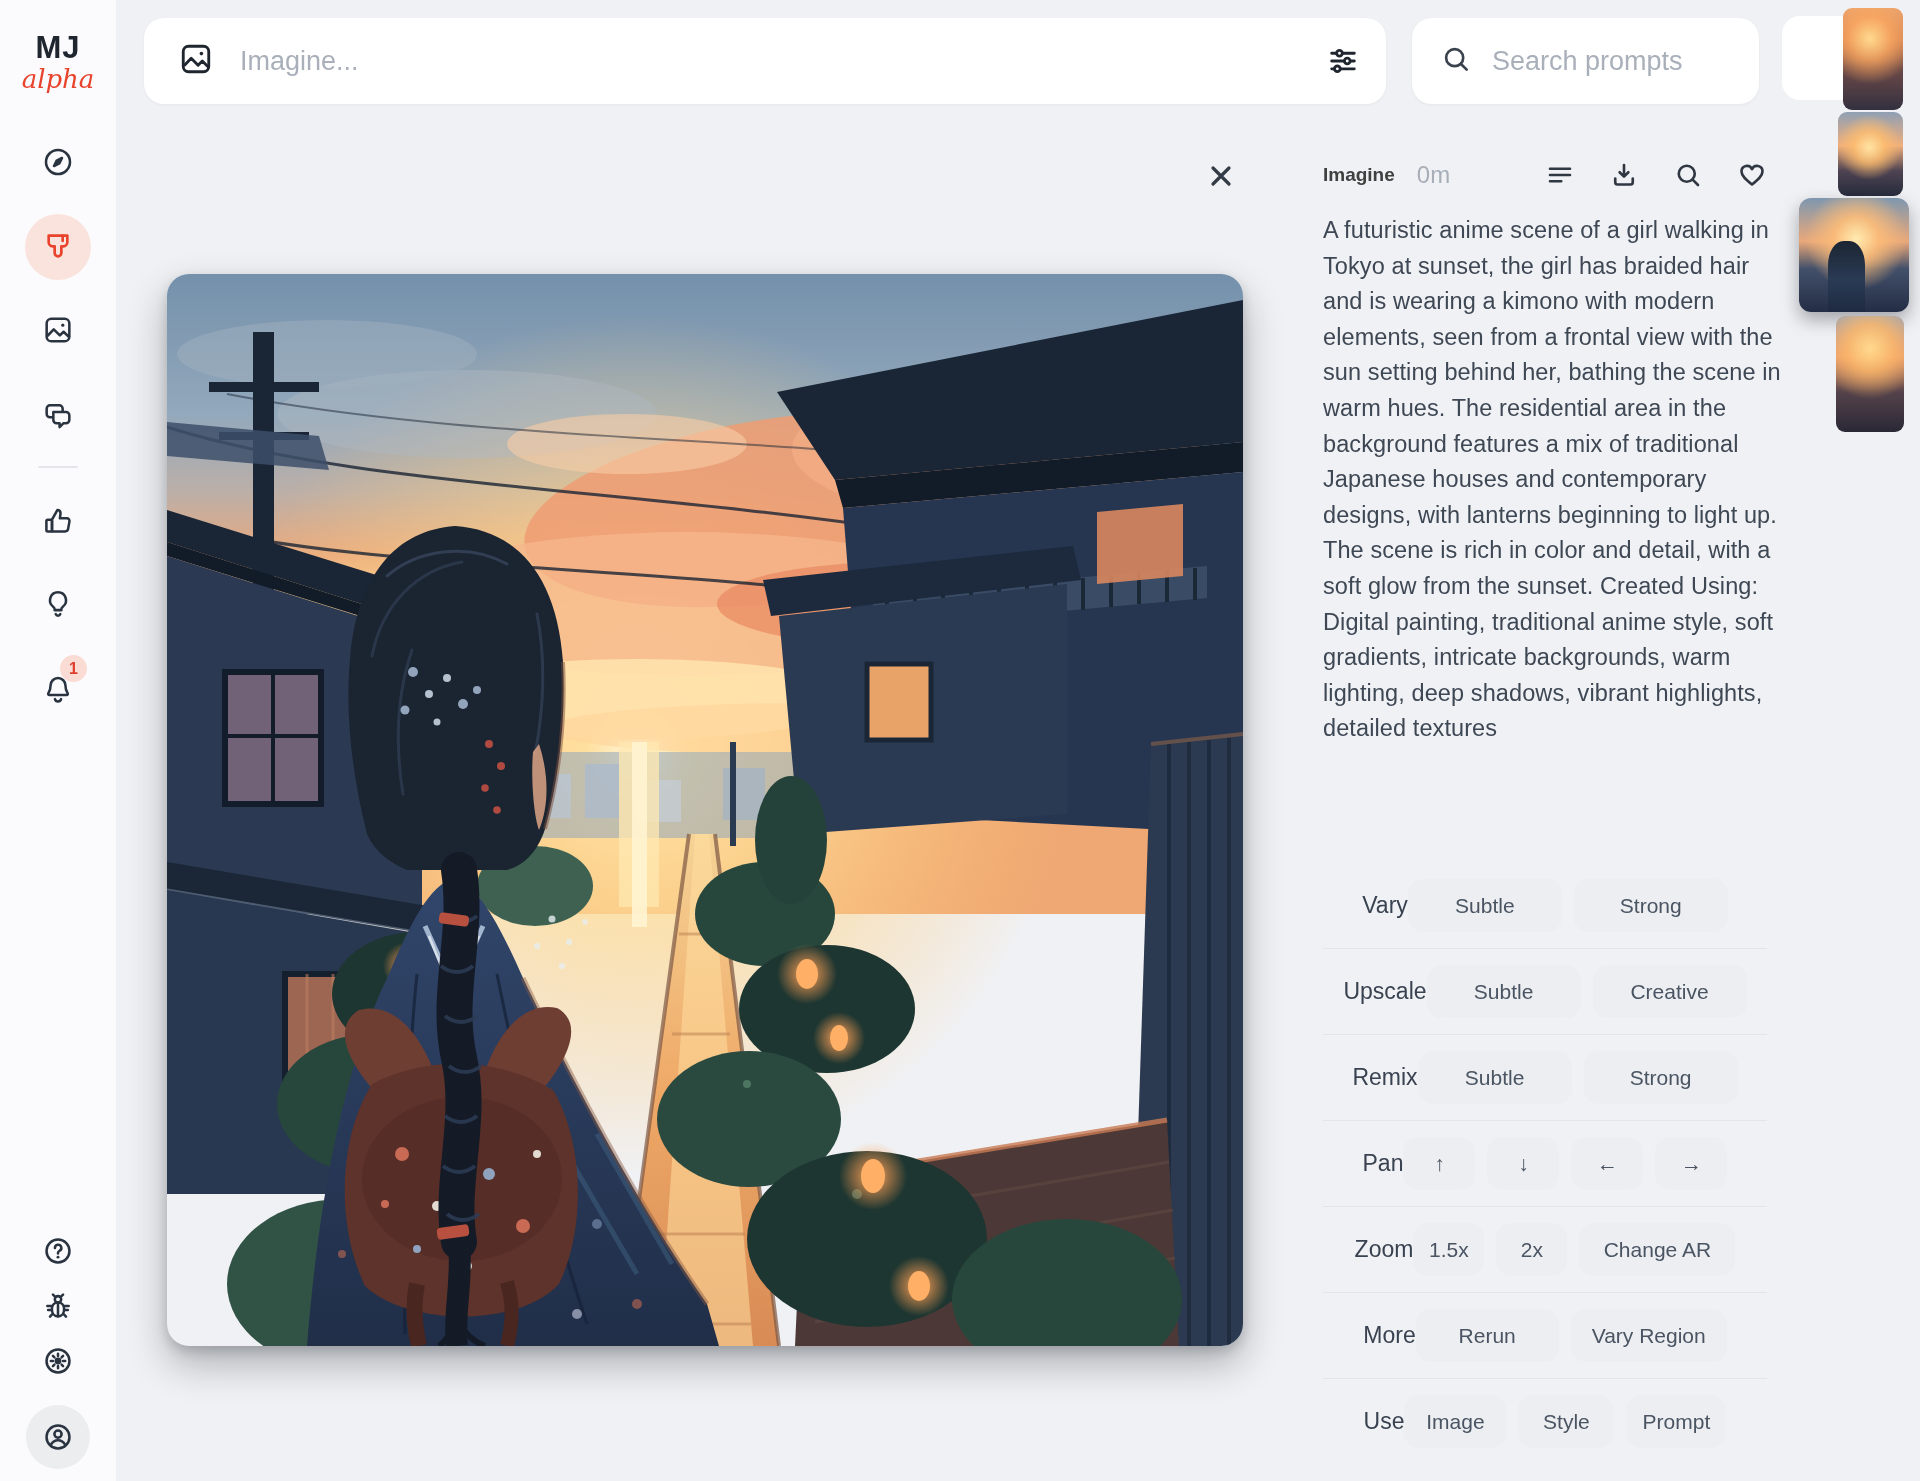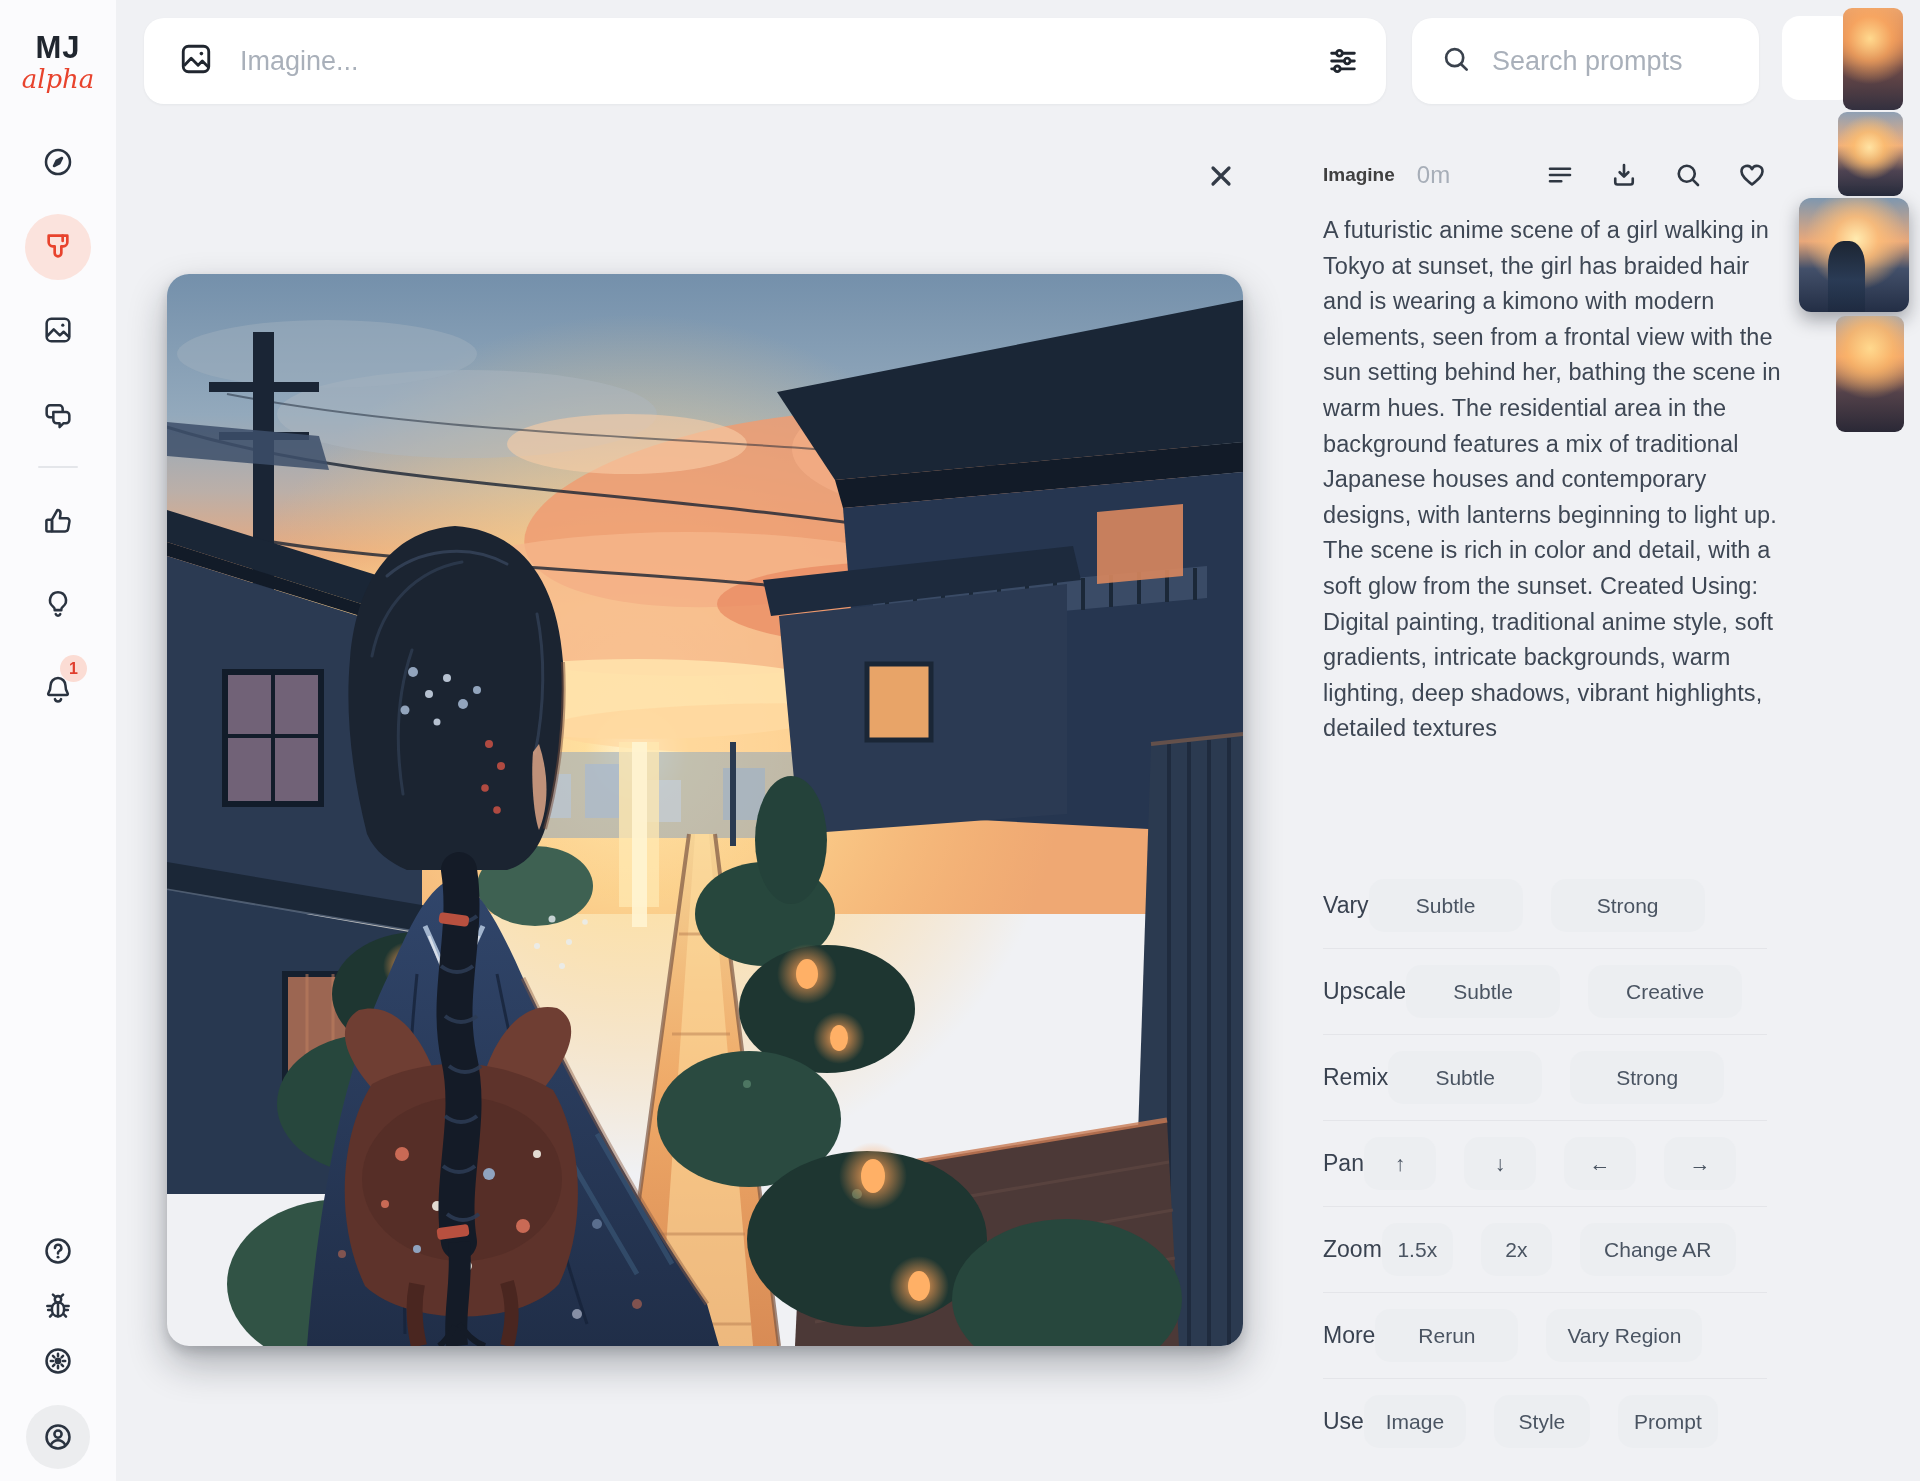--- a/index.html
+++ b/index.html
@@ -36,24 +36,24 @@
 
   
   .panel-head{position:absolute;left:1323px;top:152px;width:444px;height:46px;display:flex;align-items:center;}
   .panel-title{font-size:19px;font-weight:700;color:#404040;}
   .panel-age{font-size:24px;font-weight:500;color:#A7AEB8;margin-left:22px;}
   .panel-head-icons{margin-left:auto;display:flex;align-items:center;gap:34px;color:#2F3742;}
   .panel-head-icons .hicon{width:30px;height:30px;cursor:pointer;display:flex;align-items:center;justify-content:center;}
   .prompt-text{position:absolute;left:1323px;top:213px;width:460px;font-size:23.5px;line-height:35.6px;color:#3E4754;letter-spacing:.1px;}
 
   .action-rows{position:absolute;left:1323px;top:863px;width:444px;}
-  .action-row{display:flex;align-items:center;justify-content:flex-start;padding:16px 0;border-top:1px solid rgba(30,40,55,.055);}
+  .action-row{display:flex;align-items:center;justify-content:center;padding:16px 0;border-top:1px solid rgba(30,40,55,.055);}
   .action-row:first-child{border-top:none;}
   .action-label{font-size:23px;color:#394250;}
-  .action-buttons{display:flex;gap:28px;}
+  .action-buttons{display:flex;gap:12px;}
   .action-btn{height:53px;border:none;border-radius:15px;background:#ECEEF1;color:#4A5462;font-size:21px;font-family:"Liberation Sans",sans-serif;padding:0 24px;cursor:pointer;white-space:nowrap;}
 
   
   .thumb{position:absolute;border-radius:9px;cursor:pointer;}
   .thumb-1{left:1843px;top:8px;width:60px;height:102px;
     background:radial-gradient(circle at 45% 30%,#FFD98E 0%,rgba(255,170,95,.75) 28%,rgba(255,170,95,0) 58%),linear-gradient(180deg,#E8A36F 0%,#C97B54 32%,#6E4A48 58%,#33303F 100%);}
   .thumb-2{left:1838px;top:112px;width:65px;height:84px;
     background:radial-gradient(circle at 48% 42%,#FFE3A3 0%,rgba(255,190,110,.8) 26%,rgba(255,190,110,0) 55%),linear-gradient(180deg,#8FA0B4 0%,#EFAE7C 40%,#4E4352 70%,#272C3C 100%);}
   .thumb-3{left:1799px;top:198px;width:110px;height:114px;border-radius:12px;box-shadow:0 8px 18px rgba(18,24,34,.35);
     background:radial-gradient(circle at 52% 36%,#FFEBB0 0%,rgba(255,190,120,.85) 24%,rgba(255,190,120,0) 55%),linear-gradient(180deg,#7E97AF 0%,#E9A87A 38%,#43506A 62%,#232E45 100%);}

